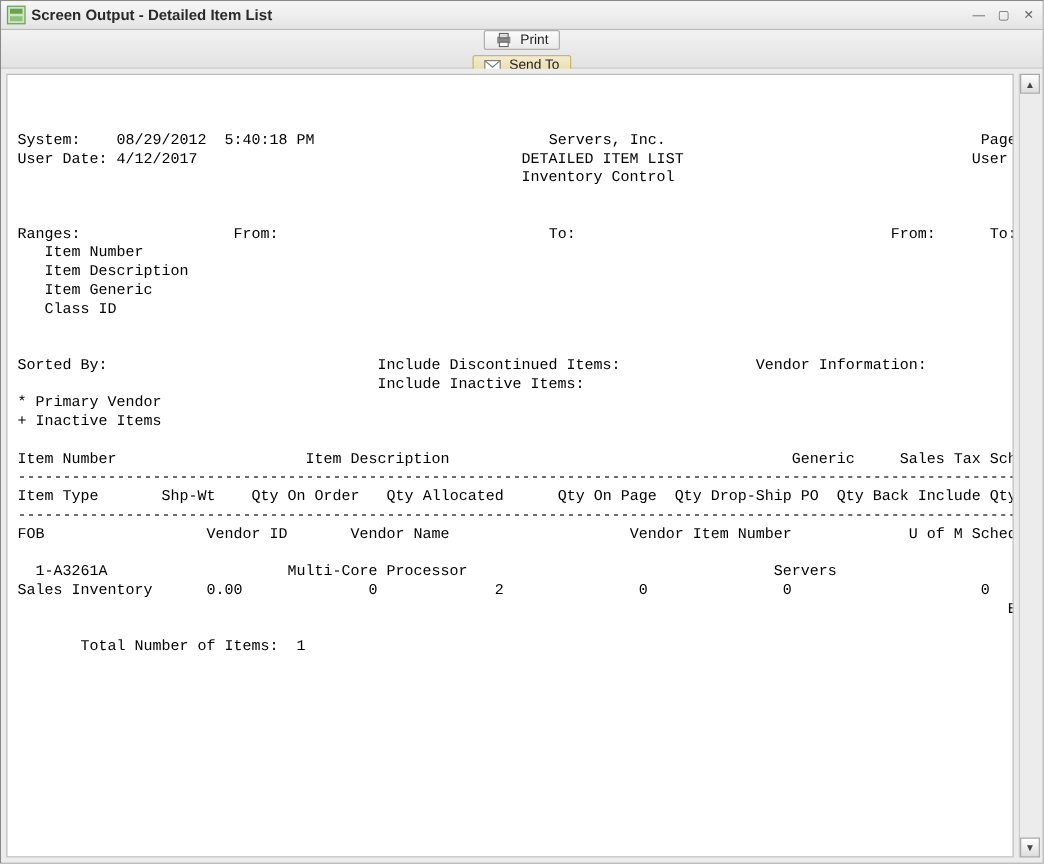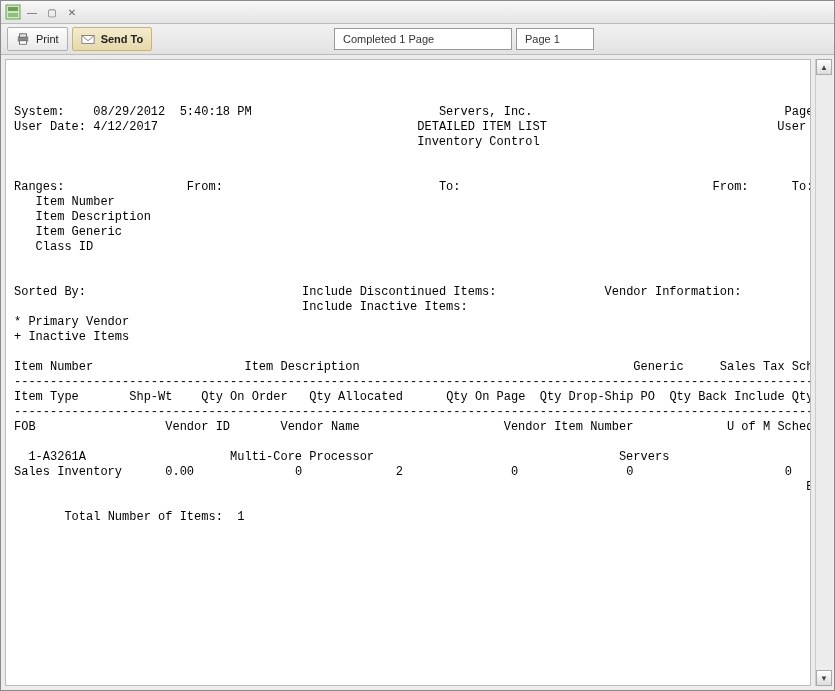--- a/index.html
+++ b/index.html
@@ -2,21 +2,21 @@
 <html><head>
 <meta charset="utf-8">
 <style>
   html,body{margin:0;padding:0;background:#fff;font-family:Tahoma,Arial,sans-serif;font-size:11px;color:#000;}
   .window{width:835px;height:691px;border:1px solid #8a8a8a;box-sizing:border-box;background:#fff;display:flex;flex-direction:column;}
   .titlebar{height:22px;background:linear-gradient(#f7f7f7,#e4e4e4);border-bottom:1px solid #bbb;display:flex;align-items:center;padding:0 4px;}
   .titlebar .app-icon{width:16px;height:16px;margin-right:4px;display:inline-block;}
   .titlebar .title{font-weight:bold;font-size:12px;color:#2a2a2a;flex:1;}
   .titlebar .win-controls{display:flex;gap:6px;}
   .titlebar .win-controls span{width:14px;height:14px;display:inline-flex;align-items:center;justify-content:center;color:#666;font-size:10px;}
-  .toolbar{height:30px;background:linear-gradient(#f2f2f2,#e2e2e2);border-bottom:1px solid #bbb;display:flex;align-items:center;padding:0 6px;gap:4px;}
+  .toolbar{height:30px;background:linear-gradient(#f2f2f2,#e2e2e2);border-bottom:1px solid #bbb;display:flex;align-items:center;padding:0 6px;gap:4px;flex-direction:column;}
   .tbtn{height:22px;border:1px solid #b0b0b0;background:linear-gradient(#fdfdfd,#e9e9e9);display:inline-flex;align-items:center;padding:0 8px;gap:6px;font-size:11px;color:#222;cursor:default;border-radius:2px;}
   .tbtn .ic{width:14px;height:14px;display:inline-block;}
   .toolbar .spacer{flex:1}
   .status-box{height:20px;border:1px solid #999;background:#fff;padding:0 8px;display:inline-flex;align-items:center;font-size:11px;color:#333;min-width:150px;}
   .content-wrap{flex:1;position:relative;background:#ececec;display:flex;}
   .page-area{flex:1;margin:4px;border:1px solid #bcbcbc;background:#fff;overflow:hidden;}
   .vscroll{width:16px;background:#ececec;border-left:1px solid #ccc;display:flex;flex-direction:column;align-items:center;margin:4px 2px 4px 0;}
   .vscroll .arrow{width:14px;height:14px;border:1px solid #aaa;background:linear-gradient(#fff,#ddd);display:flex;align-items:center;justify-content:center;font-size:8px;color:#444;}
   .vscroll .track{flex:1;width:14px;}
   .report{font-family:"Courier New",monospace;font-size:12px;line-height:15px;white-space:pre;padding:30px 8px 8px 8px;color:#000;}
@@ -28,39 +28,40 @@
 <div class="window">
 
   <div class="titlebar">
     <span class="app-icon">
       <svg viewBox="0 0 16 16">
           <rect x="1" y="1" width="14" height="14" fill="#cfe5c8" stroke="#6aa24f"></rect>
           <rect x="3" y="3" width="10" height="4" fill="#6aa24f"></rect>
           <rect x="3" y="9" width="10" height="4" fill="#8ec27a"></rect>
         </svg>
     </span>
+    <span class="title">Screen Output - Detailed Item List</span>
     <div class="win-controls">
       <span>—</span>
       <span>▢</span>
       <span>✕</span>
     </div>
   </div>
 
   <div class="toolbar">
     <div class="tbtn">
       <span class="ic">
         <svg viewBox="0 0 16 16">
             <rect x="2" y="5" width="12" height="6" fill="#888"></rect>
             <rect x="4" y="2" width="8" height="4" fill="#ddd" stroke="#666"></rect>
             <rect x="4" y="10" width="8" height="4" fill="#fff" stroke="#666"></rect>
           </svg>
       </span>
       <span>Print</span>
     </div>
-    <div class="tbtn" style="background:linear-gradient(#f4eccf,#e6d9a8);border-color:#c9b673;font-weight:bold;">
+    <div class="tbtn" style="background:linear-gradient(#f4eccf,#e6d9a8);border-color:#c9b673;">
       <span class="ic">
         <svg viewBox="0 0 16 16">
             <rect x="1" y="4" width="14" height="9" fill="#fff" stroke="#777"></rect>
             <polyline points="1,4 8,10 15,4" fill="none" stroke="#777"></polyline>
           </svg>
       </span>
       <span>Send To</span>
     </div>
     <div class="spacer"></div>
     <div class="status-box" style="width:160px">

